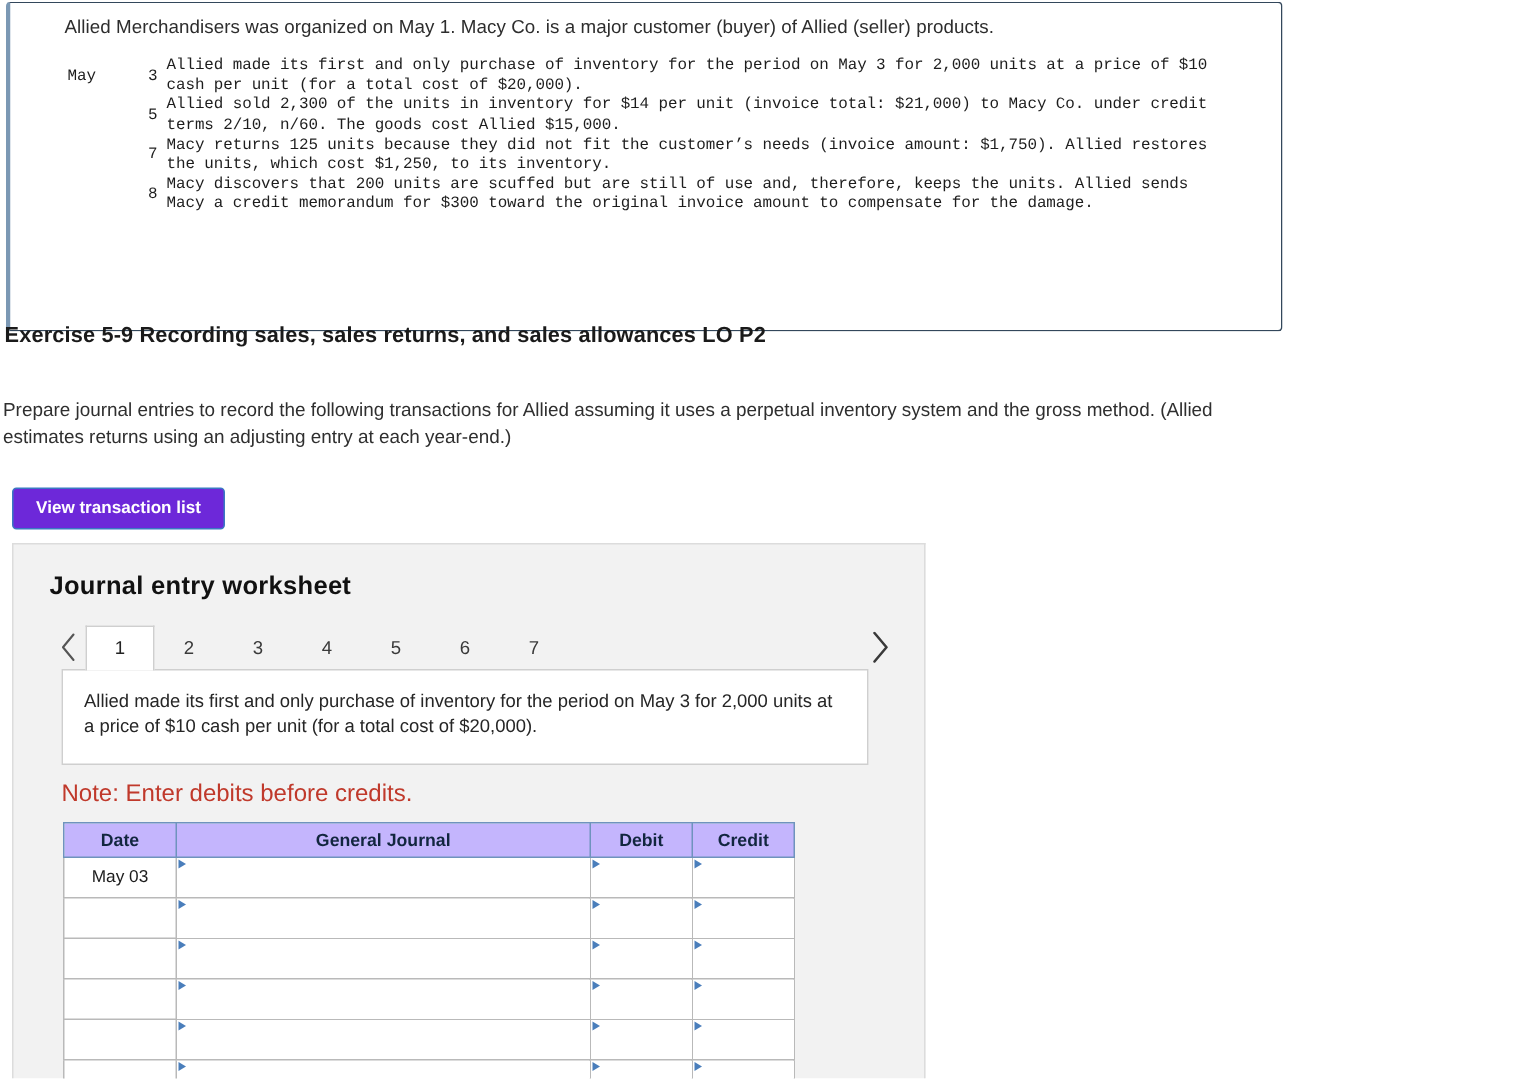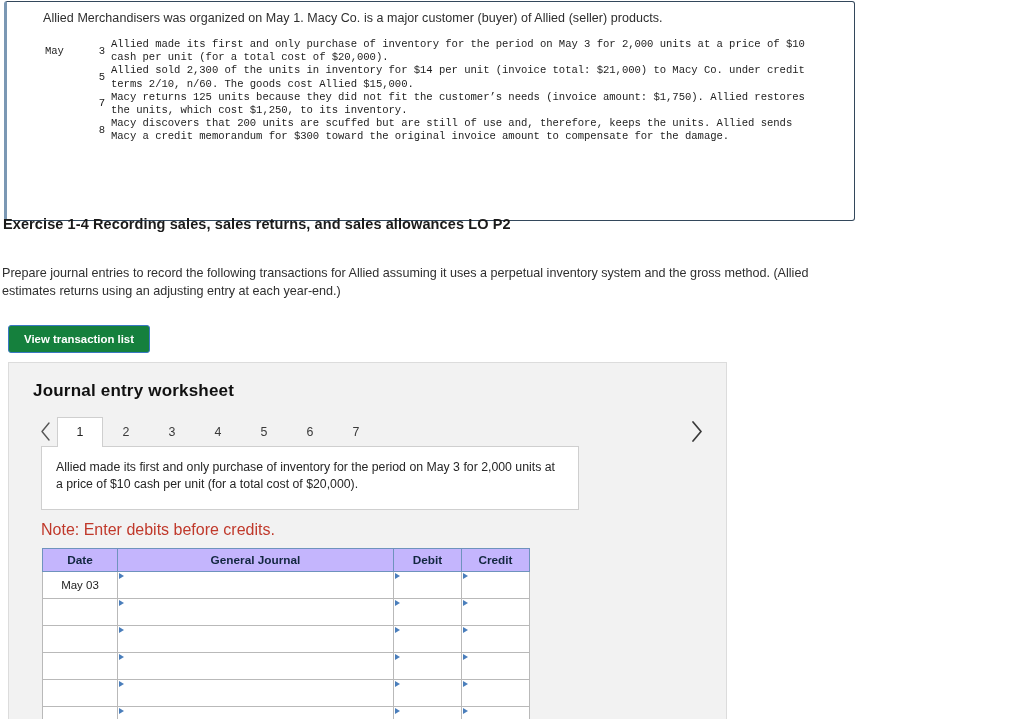--- a/index.html
+++ b/index.html
@@ -87,39 +87,39 @@
     color: #2f2f2f;
   }
 
   
   .btn-view {
     position: absolute;
     left: 8px;
     top: 325px;
     width: 142px;
     height: 28px;
-    background: #15803d;
+    background: #6d28d9;
     border: 1px solid #3a78c3;
     border-radius: 3px;
     color: #ffffff;
     font-size: 11.4px;
     font-weight: bold;
     line-height: 26px;
     text-align: center;
     cursor: pointer;
     padding: 0;
     font-family: "Liberation Sans", sans-serif;
   }
 
   
   .ws-panel {
     position: absolute;
     left: 8px;
     top: 362px;
-    width: 719px;
+    width: 609px;
     height: 357px;
     box-sizing: border-box;
     background: #f2f2f2;
     border: 1px solid #dcdcdc;
     border-bottom: none;
   }
   .ws-title {
     font-size: 17px;
     font-weight: bold;
     color: #111111;
@@ -292,21 +292,21 @@
     </div>
     <div class="txn-row">
       <span class="txn-month"></span>
       <span class="txn-day">8</span>
       <span class="txn-desc">Macy discovers that 200 units are scuffed but are still of use and, therefore, keeps the units. Allied sends
 Macy a credit memorandum for $300 toward the original invoice amount to compensate for the damage.</span>
     </div>
   </div>
 </div>
 
-<div class="exercise-title">Exercise 1-4 Recording sales, sales returns, and sales allowances LO P2</div>
+<div class="exercise-title">Exercise 5-9 Recording sales, sales returns, and sales allowances LO P2</div>
 <div class="exercise-desc">Prepare journal entries to record the following transactions for Allied assuming it uses a perpetual inventory system and the gross method. (Allied estimates returns using an adjusting entry at each year-end.)</div>
 
 <button class="btn-view">View transaction list</button>
 
 <div class="ws-panel">
 
   <div class="ws-title">Journal entry worksheet</div>
 
   <div class="tabs-row">
     <div class="tab-arrow">

